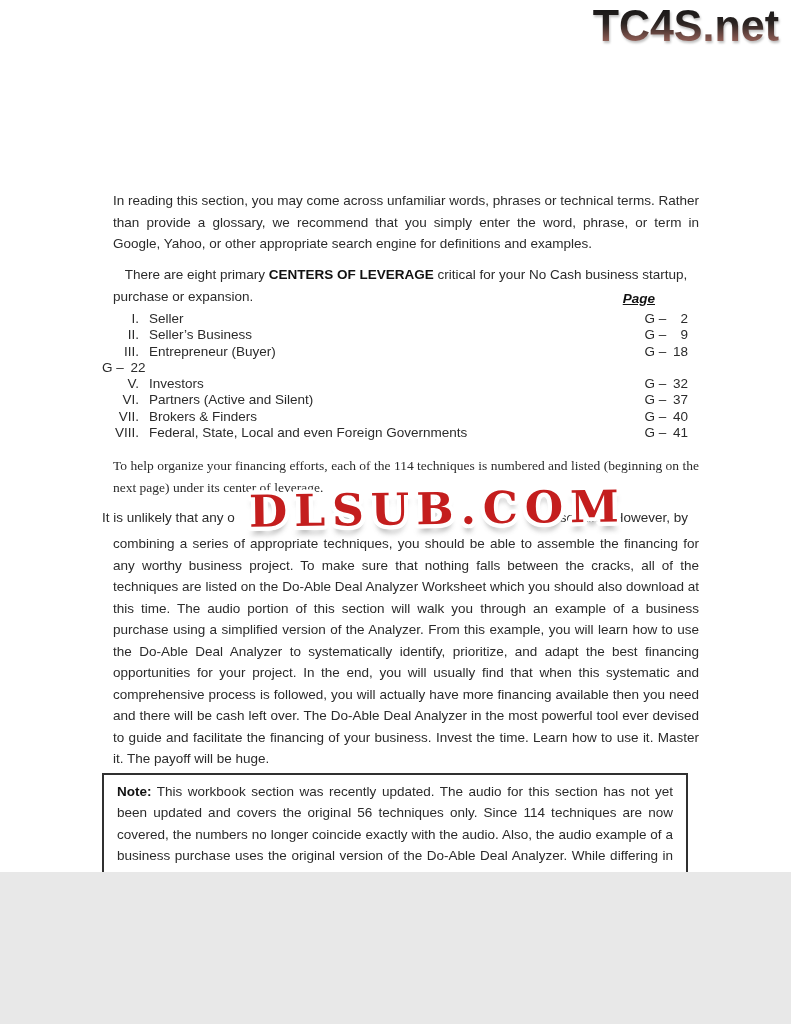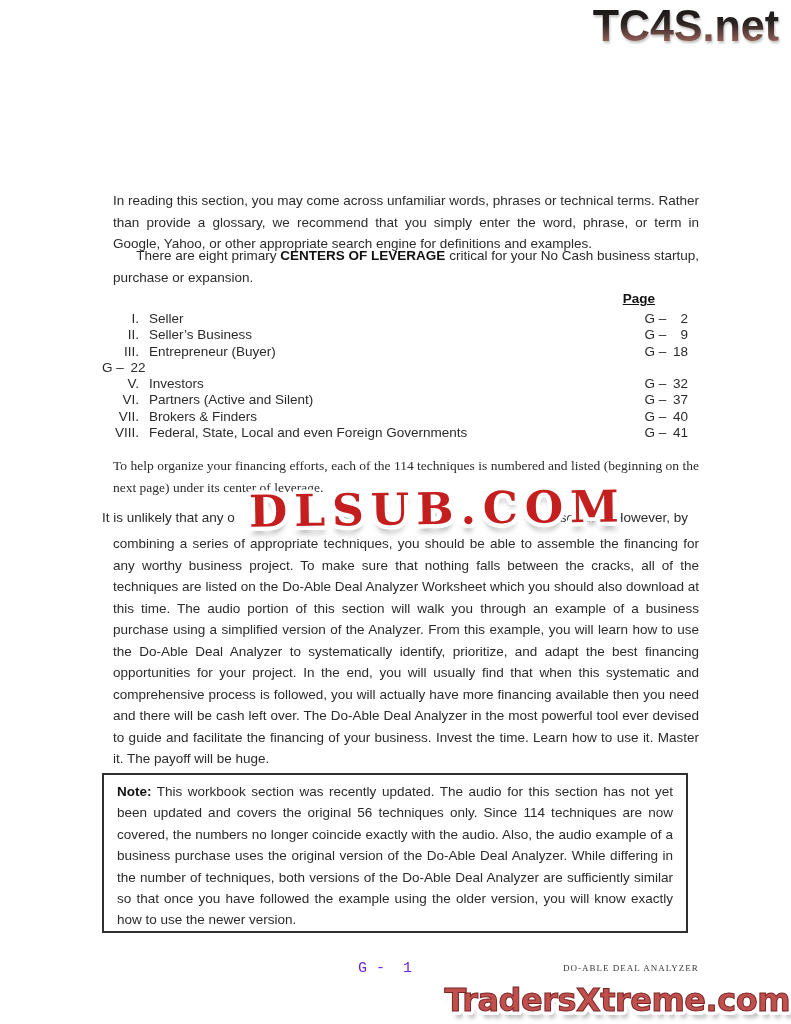--- a/index.html
+++ b/index.html
@@ -1,17 +1,17 @@
 <!DOCTYPE html>
 <html style="--body_text: #2b2b2b; --stamp_red: #c41e1e; --logo_red: #c0504d; --tc4s_top: #161616; --tc4s_bottom: #8a5a52;"><head>
 <meta charset="utf-8">
 <style>
   html,body{margin:0;padding:0;background:#e8e8e8;}
   #page{
-    position:relative;width:791px;height:1024px;background:#ffffff;
+    position:relative;width:791px;height:872px;background:#ffffff;
     margin:0 auto;overflow:hidden;
     font-family:"Liberation Sans",sans-serif;color:var(--body_text,#2b2b2b);
   }
   .abs{position:absolute;}
 
   
   #tc4s{
     top:4px;right:12px;
     font-family:"Liberation Sans",sans-serif;font-weight:bold;
     font-size:43px;letter-spacing:0px;line-height:1;
@@ -24,28 +24,28 @@
   
   #title-block{top:126px;left:102px;width:520px;text-align:center;}
   #page-title{font-size:19.5px;font-weight:bold;color:#111;letter-spacing:0.2px;}
   #page-subtitle{font-size:16.5px;font-weight:bold;color:#111;margin-top:7px;}
 
   .para{
     left:102px;width:586px;font-size:13.5px;line-height:21.5px;
     text-align:justify;text-align-last:left;margin-left:11px;
   }
   #para-intro{top:190px;}
-  #para-centers{top:245px;text-align:right;}
+  #para-centers{top:264px;text-align:center;}
   #para-organize{top:455px;font-family:Liberation Serif, serif;}
   b.inline{font-weight:bold;color:#111;}
 
   
   #page-col-header{
     top:291px;left:560px;width:95px;text-align:right;
-    font-size:13.5px;font-weight:bold;color:#111;text-decoration:underline;
+    font-size:13.5px;font-weight:bold;color:#111;text-decoration:underline;font-style:italic;
   }
   #leverage-list{top:311px;left:102px;width:586px;font-size:13.5px;}
   .lrow{display:flex;justify-content:space-between;line-height:16.3px;}
   .lrow .left{display:flex;}
   .lrow .numeral{display:inline-block;width:37px;text-align:right;flex:none;}
   .lrow .label{margin-left:10px;}
   .lrow .pref{white-space:pre;}
   .lrow .num{display:inline-block;width:18px;text-align:right;}
 
   

